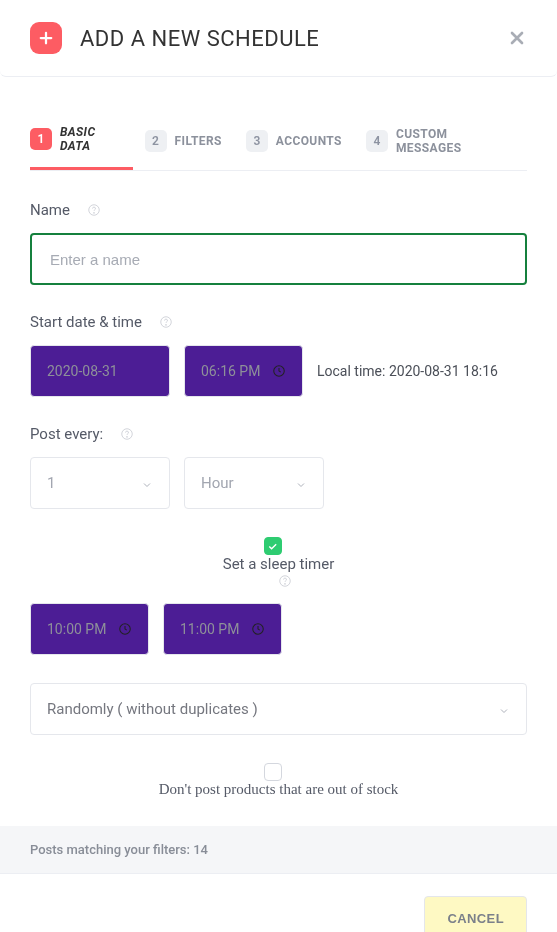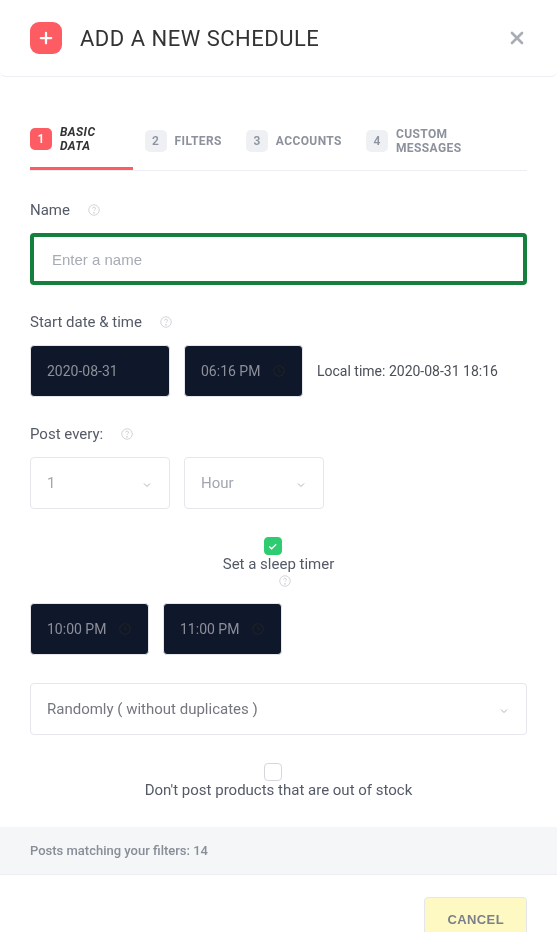--- a/index.html
+++ b/index.html
@@ -127,21 +127,21 @@
     }
     .help-icon svg {
       width: 14px;
       height: 14px;
       stroke: #b3b7c1;
       fill: none;
     }
     .input-text {
       width: 100%;
       height: 52px;
-      border: 4px solid #15803d;
+      border: 2px solid #15803d;
       border-radius: 4px;
       padding: 0 18px;
       font-size: 15px;
       color: #555;
       background: #fff;
     }
     .input-text::placeholder {
       color: #a7abb4;
     }
     .row {
@@ -149,21 +149,21 @@
       align-items: center;
       gap: 14px;
     }
     .input-date, .input-time {
       height: 52px;
       border: 1px solid #e5e7ec;
       border-radius: 4px;
       padding: 0 16px;
       font-size: 14px;
       color: #8e9099;
-      background: #0f172a;
+      background: #4c1d95;
       display: flex;
       align-items: center;
     }
     .input-date {
       width: 140px;
       justify-content: flex-start;
     }
     .input-time {
       width: 119px;
       justify-content: space-between;
@@ -443,21 +443,21 @@
       <span class="select-value-dark">Randomly ( without duplicates )</span>
       <span class="chevron-icon">
         <svg viewBox="0 0 24 24">
             <path d="M6 9l6 6 6-6"></path>
           </svg>
       </span>
     </div>
   </div>
 
   <div class="form-group">
-    <div class="checkbox-row" style="margin-bottom:0;">
+    <div class="checkbox-row" style="margin-bottom:0;font-family:Liberation Serif, serif;">
       <span class="checkbox"></span>
       <span class="checkbox-label">Don't post products that are out of stock</span>
     </div>
   </div>
 
 </div>
 
 <div class="footer-info">Posts matching your filters: 14</div>
 
 <div class="footer-actions">

